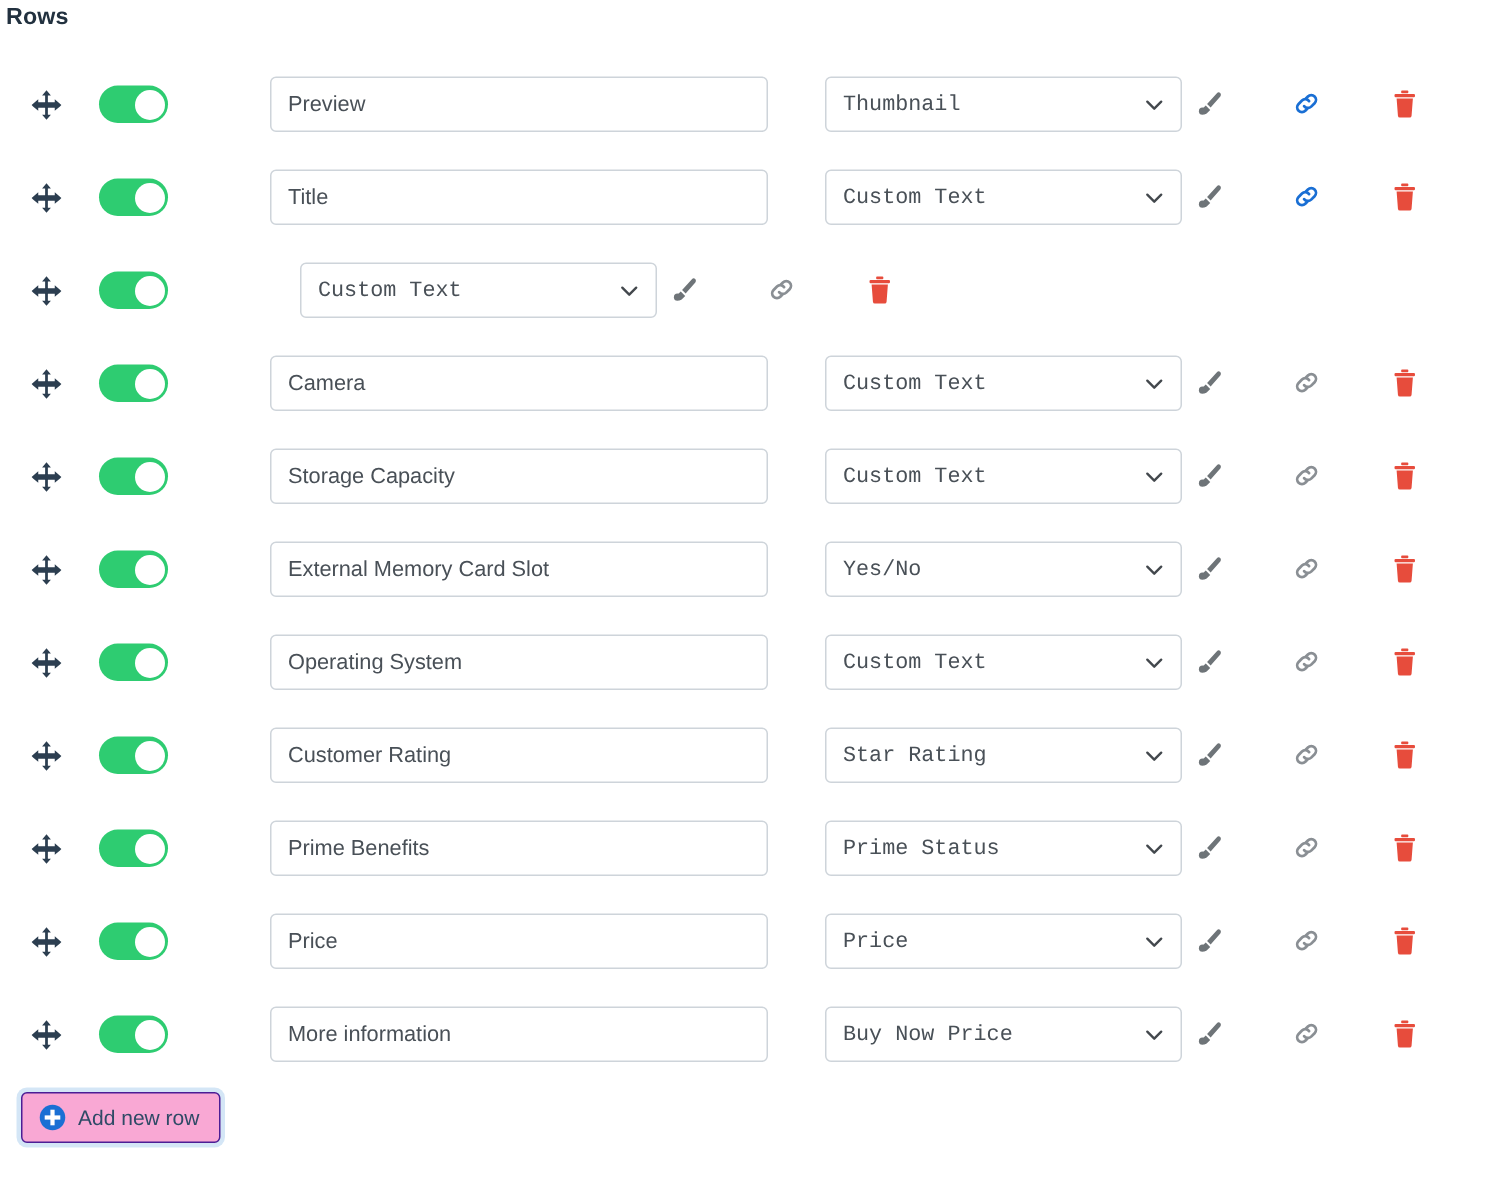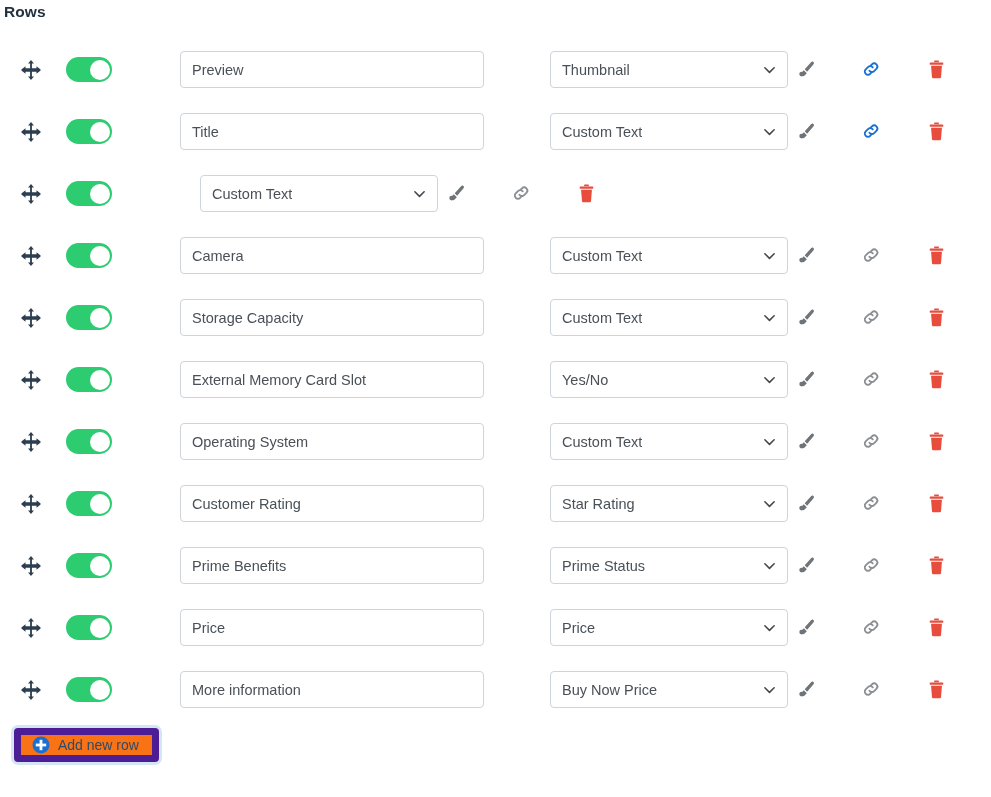--- a/index.html
+++ b/index.html
@@ -89,39 +89,40 @@
     border-radius: 50%;
     background: #ffffff;
   }
 
   
   .label-cell {
     flex: 0 0 350px;
     width: 350px;
   }
   .text-input {
-    width: 304px;
+    width: 332px;
     height: 37px;
     box-sizing: border-box;
     border: 1px solid #ced4da;
     border-radius: 4px;
     background: #ffffff;
     color: #495057;
     font-family: "Liberation Sans", sans-serif;
     font-size: 14.5px;
     padding: 0 11px;
     outline: none;
   }
 
   
   .type-cell {
     flex: 0 0 250px;
     width: 250px;
     padding-left: 20px;
     box-sizing: border-box;
+    font-family: Liberation Mono, monospace;
   }
   .select-box {
     position: relative;
     width: 238px;
     height: 37px;
     box-sizing: border-box;
     border: 1px solid #ced4da;
     border-radius: 4px;
     background: #ffffff;
     display: flex;
@@ -171,22 +172,22 @@
     position: absolute;
     left: 14px;
     top: 728px;
   }
   .add-row-btn {
     display: inline-flex;
     align-items: center;
     gap: 8px;
     height: 34px;
     padding: 0 13px 0 11px;
-    background: #f97316;
-    border: 7px solid #4c1d95;
+    background: #f9a8d4;
+    border: 1px solid #4c1d95;
     border-radius: 4px;
     box-shadow: 0 0 0 3px rgba(160, 200, 235, 0.45);
     cursor: pointer;
     font-family: "Liberation Sans", sans-serif;
     font-size: 14px;
     color: #2f4a66;
     white-space: nowrap;
   }
   .add-row-btn .plus-icon {
     width: 18px;

